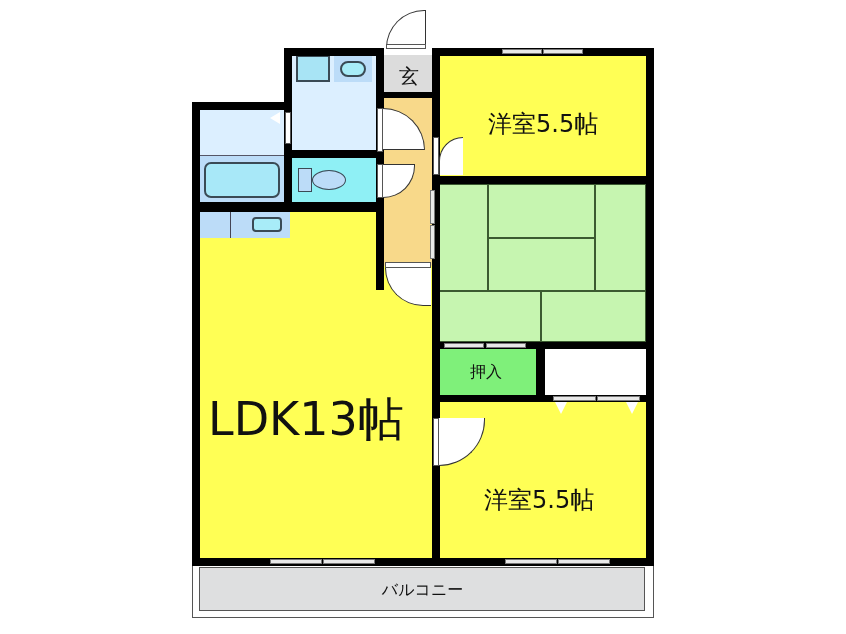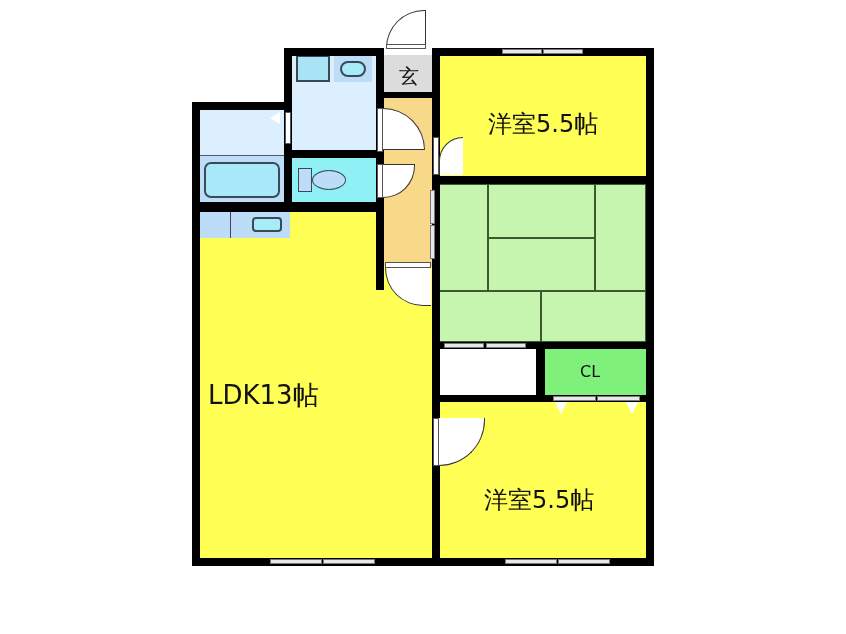--- a/index.html
+++ b/index.html
@@ -11,20 +11,24 @@
   .door-arc { position:absolute; background:#fff; border:1.5px solid #333; box-sizing:border-box; }
   .win { position:absolute; background:#e8e8e8; border:1px solid #777; box-sizing:border-box; }
   .tatami { position:absolute; border:1px solid #3b5a30; box-sizing:border-box; }
   .tri { position:absolute; width:0; height:0; border-left:6px solid transparent; border-right:6px solid transparent; border-top:12px solid #fff; }
 </style>
 </head>
 <body>
 
 <div class="abs" style="left:0;top:0;width:846px;height:634px;">
 
+  <div class="abs" style="left:192px;top:563px;width:462px;height:55px;background:#fff;border:1.5px solid #555;">
+    <div class="abs" style="left:6px;top:3px;width:446px;height:44px;background:#dedfe0;border:1.5px solid #555;"></div>
+    <div class="room-label" style="left:0;width:459px;top:16px;font-size:16px;">バルコニー</div>
+  </div>
 
   <div class="abs" style="left:200px;top:212px;width:232px;height:346px;background:#ffff55;"></div>
 
   <div class="abs" style="left:382px;top:96px;width:50px;height:170px;background:#f8d98a;"></div>
 
   <div class="abs" style="left:382px;top:55px;width:54px;height:41px;background:#dcdcdc;">
     <div class="room-label" style="left:0;width:54px;top:8px;font-size:20px;">玄</div>
   </div>
 
   <div class="abs" style="left:440px;top:56px;width:206px;height:120px;background:#ffff55;"></div>
@@ -32,29 +36,29 @@
 
   <div class="abs" style="left:436px;top:184px;width:210px;height:158px;background:#c6f5b0;">
     <div class="tatami" style="left:0;top:0;width:52px;height:107px;"></div>
     <div class="tatami" style="left:52px;top:0;width:107px;height:54px;"></div>
     <div class="tatami" style="left:52px;top:54px;width:107px;height:53px;"></div>
     <div class="tatami" style="left:159px;top:0;width:51px;height:107px;"></div>
     <div class="tatami" style="left:0;top:107px;width:105px;height:51px;"></div>
     <div class="tatami" style="left:105px;top:107px;width:105px;height:51px;"></div>
   </div>
 
+  <div class="abs" style="left:436px;top:349px;width:100px;height:46px;background:#7ff07a;">
+    <div class="room-label" style="left:0;width:100px;top:13px;font-size:16px;">押入</div>
+  </div>
 
-  <div class="abs" style="left:545px;top:349px;width:101px;height:46px;background:#7ff07a;">
-    <div class="room-label" style="left:0;width:90px;top:13px;font-size:16px;">CL</div>
-  </div>
 
   <div class="abs" style="left:436px;top:402px;width:210px;height:156px;background:#ffff55;"></div>
   <div class="room-label" style="left:484px;top:484px;font-size:24px;">洋室5.5帖</div>
 
-  <div class="room-label" style="left:208px;top:378px;font-size:26px;">LDK13帖</div>
+  <div class="room-label" style="left:208px;top:389px;font-size:46px;">LDK13帖</div>
 
   <div class="abs" style="left:292px;top:55px;width:84px;height:96px;background:#dcefff;">
     <div class="fixture" style="left:4px;top:0;width:34px;height:27px;background:#a8e4f5;"></div>
     <div class="abs" style="left:42px;top:0;width:38px;height:27px;background:#bcdcf8;">
       <div class="fixture" style="left:6px;top:6px;width:26px;height:16px;border-radius:8px;background:#a8ecf8;"></div>
     </div>
   </div>
 
   <div class="abs" style="left:200px;top:110px;width:84px;height:46px;background:#dcefff;"></div>
 

